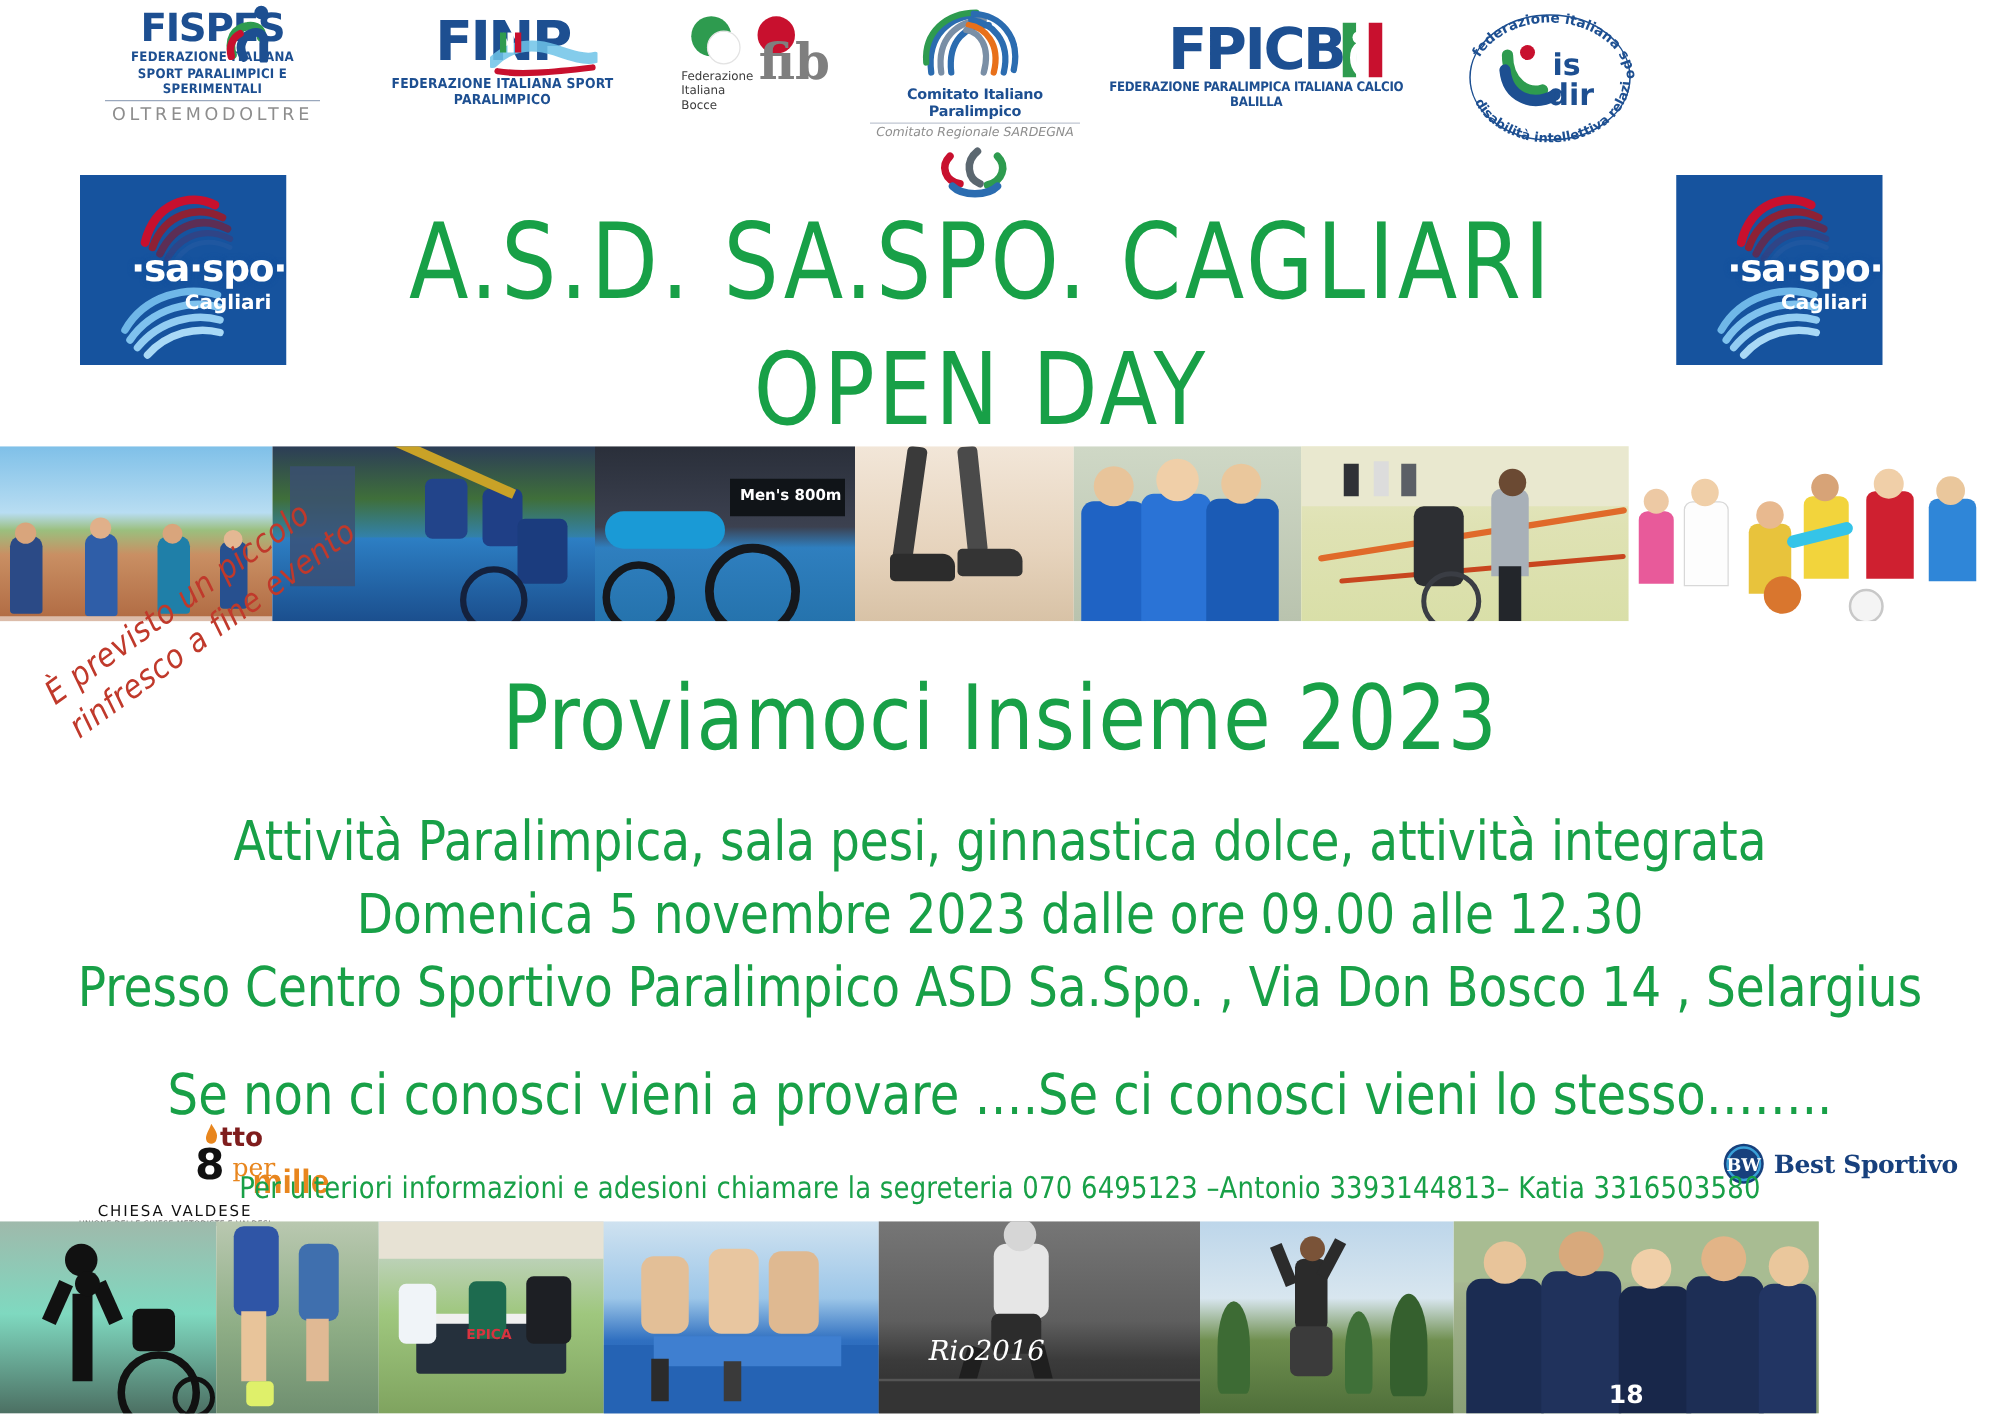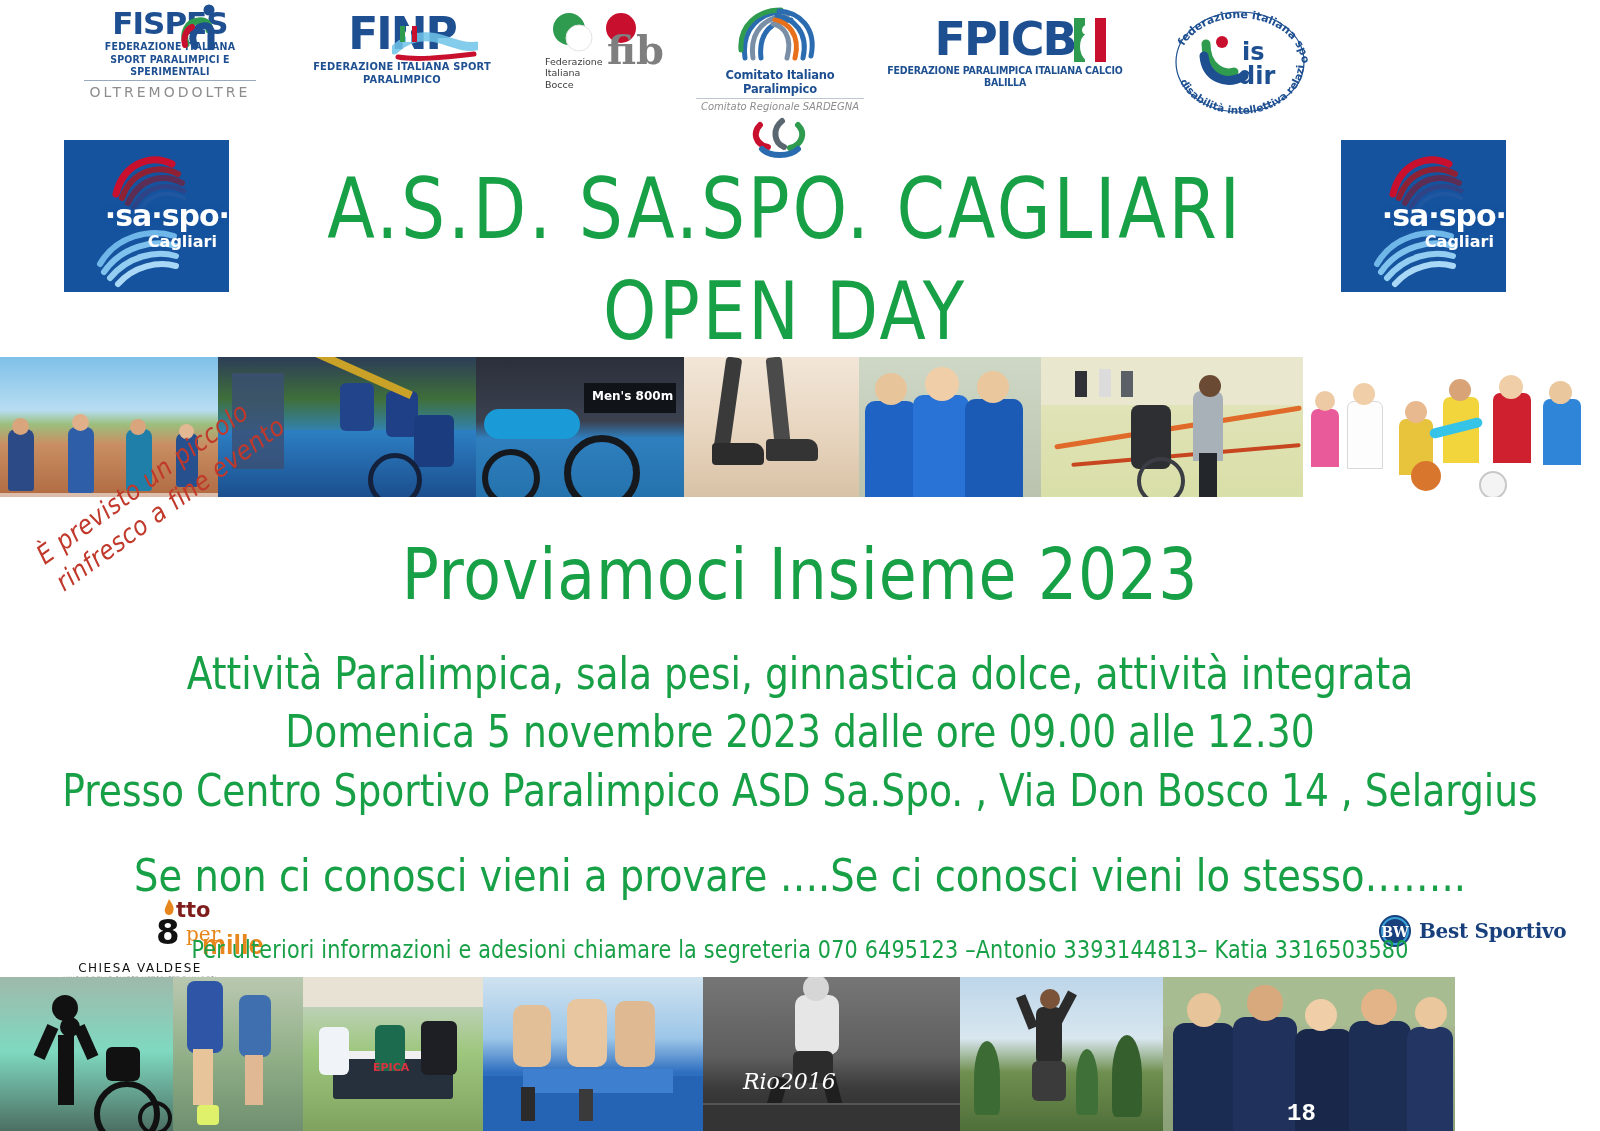--- a/index.html
+++ b/index.html
@@ -689,17 +689,17 @@
       <div style="position:absolute;left:10px;top:46px;width:62px;height:108px;background:#1b2c52;border-radius:12px 12px 0 0;"></div>
       <div style="position:absolute;left:70px;top:40px;width:64px;height:114px;background:#20325c;border-radius:12px 12px 0 0;"></div>
       <div style="position:absolute;left:132px;top:52px;width:58px;height:102px;background:#18274a;border-radius:12px 12px 0 0;"></div>
       <div style="position:absolute;left:186px;top:44px;width:62px;height:110px;background:#1d2e55;border-radius:12px 12px 0 0;"></div>
       <div style="position:absolute;left:244px;top:50px;width:46px;height:104px;background:#223563;border-radius:12px 12px 0 0;"></div>
       <div style="position:absolute;left:24px;top:16px;width:34px;height:34px;border-radius:50%;background:#e8c49a;"></div>
       <div style="position:absolute;left:84px;top:8px;width:36px;height:36px;border-radius:50%;background:#d8a97c;"></div>
       <div style="position:absolute;left:142px;top:22px;width:32px;height:32px;border-radius:50%;background:#f0cfa8;"></div>
       <div style="position:absolute;left:198px;top:12px;width:36px;height:36px;border-radius:50%;background:#e2b487;"></div>
       <div style="position:absolute;left:252px;top:20px;width:32px;height:32px;border-radius:50%;background:#eac79c;"></div>
-      <span class="cap" style="left:124px;bottom:4px;font-size:24px;font-weight:bold;font-family:Liberation Mono, monospace;">18</span>
+      <span class="cap" style="left:124px;bottom:4px;font-size:20px;font-weight:bold;">18</span>
     </div>
   </div>
 
 </div>
 
 </body></html>

